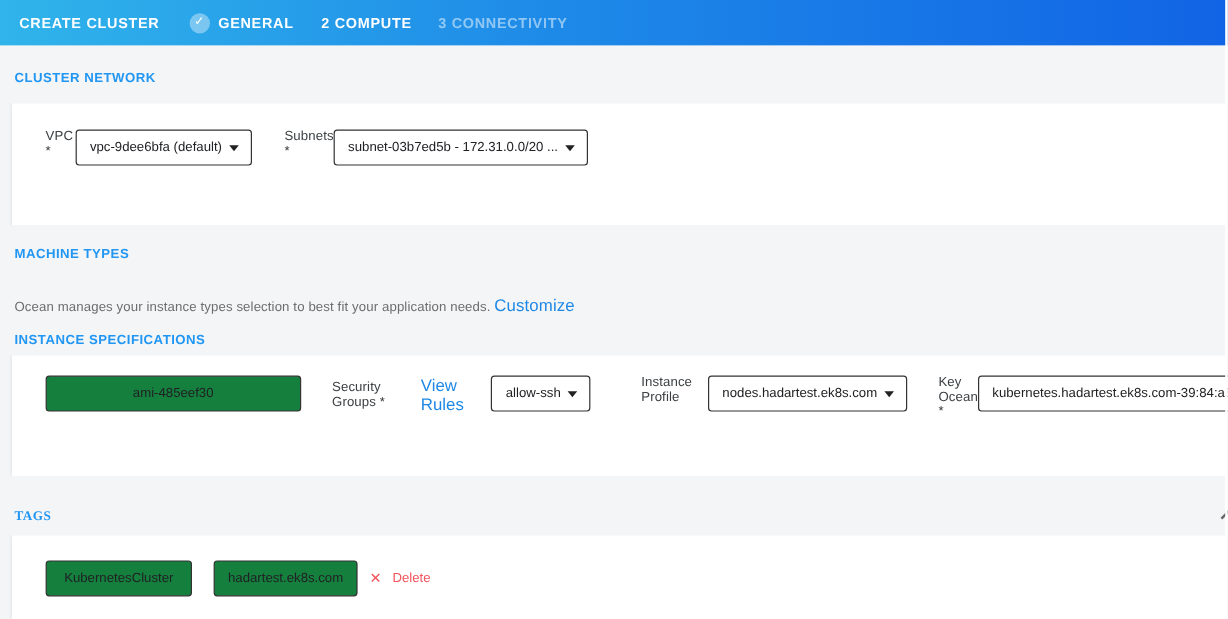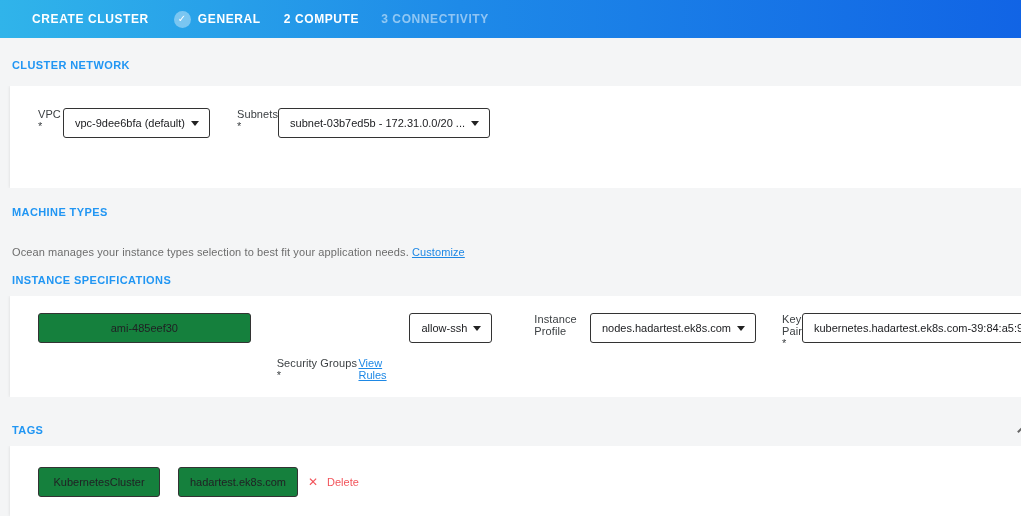--- a/index.html
+++ b/index.html
@@ -9,21 +9,21 @@
     background:#f4f5f6;
     color:#202124;
     position:relative;
   }
 
   
   .wizard-header {
     height:38px;
     background:linear-gradient(90deg,#30b4ea 0%,#1e8ae8 45%,#1164e5 100%);
     display:flex; align-items:center;
-    padding-left:32px;
+    padding-left:16px;
   }
   .wizard-title {
     font-size:12px; font-weight:bold; color:#fff; letter-spacing:.6px;
   }
   .step {
     display:flex; align-items:center;
     font-size:12px; font-weight:bold; color:#fff; letter-spacing:.6px;
     cursor:pointer;
   }
   .step-general { margin-left:25px; }
@@ -34,21 +34,21 @@
     background:rgba(255,255,255,.38);
     display:flex; align-items:center; justify-content:center;
     margin-right:7px;
     color:#fff; font-size:10px; font-weight:bold; line-height:1;
   }
 
   
   .band { background:#f4f5f6; padding-left:12px; position:relative; }
   .band1 { height:48px; padding-top:21px; }
   .band2 { height:108px; }
-  .band3 { height:49px; padding-top:27px; }
+  .band3 { height:49px; padding-top:27px;font-family:Liberation Serif, serif; }
   .section-title {
     font-size:11px; font-weight:bold; color:#2196f3; letter-spacing:.4px;
   }
   .band2 .section-title.mt-title { padding-top:18px; }
   .band2 .desc {
     font-size:11px; color:#6d6d6d; margin-top:28px; letter-spacing:.1px;
   }
   .band2 .section-title.is-title { margin-top:16px; }
 
   
@@ -63,21 +63,21 @@
   .field { display:flex; }
   .field label, .label-row label {
     font-size:11px; color:#3c4043; letter-spacing:.1px;
   }
   .field > label { margin-bottom:6px; }
   .label-row {
     display:flex; justify-content:space-between; align-items:baseline;
     margin-bottom:6px;
   }
   a.inline-link {
-    font-size:11px; color:#1e88e5; text-decoration:underline; cursor:pointer;margin-top:44px;
+    font-size:14px; color:#1e88e5; cursor:pointer;
   }
 
   .selectbox {
     height:30px; border:1px solid #333; border-radius:3px; background:#fff;
     display:flex; align-items:center;
     padding:0 24px 0 11px; position:relative;
     font-size:11px; color:#202124; cursor:pointer;
   }
   .selectbox .sel-text {
     white-space:nowrap; overflow:hidden; display:block; max-width:100%;
@@ -194,21 +194,21 @@
 
   <div class="field w-profile">
     <label>Instance Profile</label>
     <div class="selectbox">
       <span class="sel-text">nodes.hadartest.ek8s.com</span>
       <i class="caret"></i>
     </div>
   </div>
 
   <div class="field w-keypair">
-    <label>Key Pair *</label>
+    <label>Key Ocean *</label>
     <div class="selectbox">
       <span class="sel-text">kubernetes.hadartest.ek8s.com-39:84:a5:99:b...</span>
       <i class="caret"></i>
     </div>
   </div>
 </div>
 
 <div class="band band3">
   <div class="section-title">TAGS</div>
   <i class="collapse-chevron"></i>

